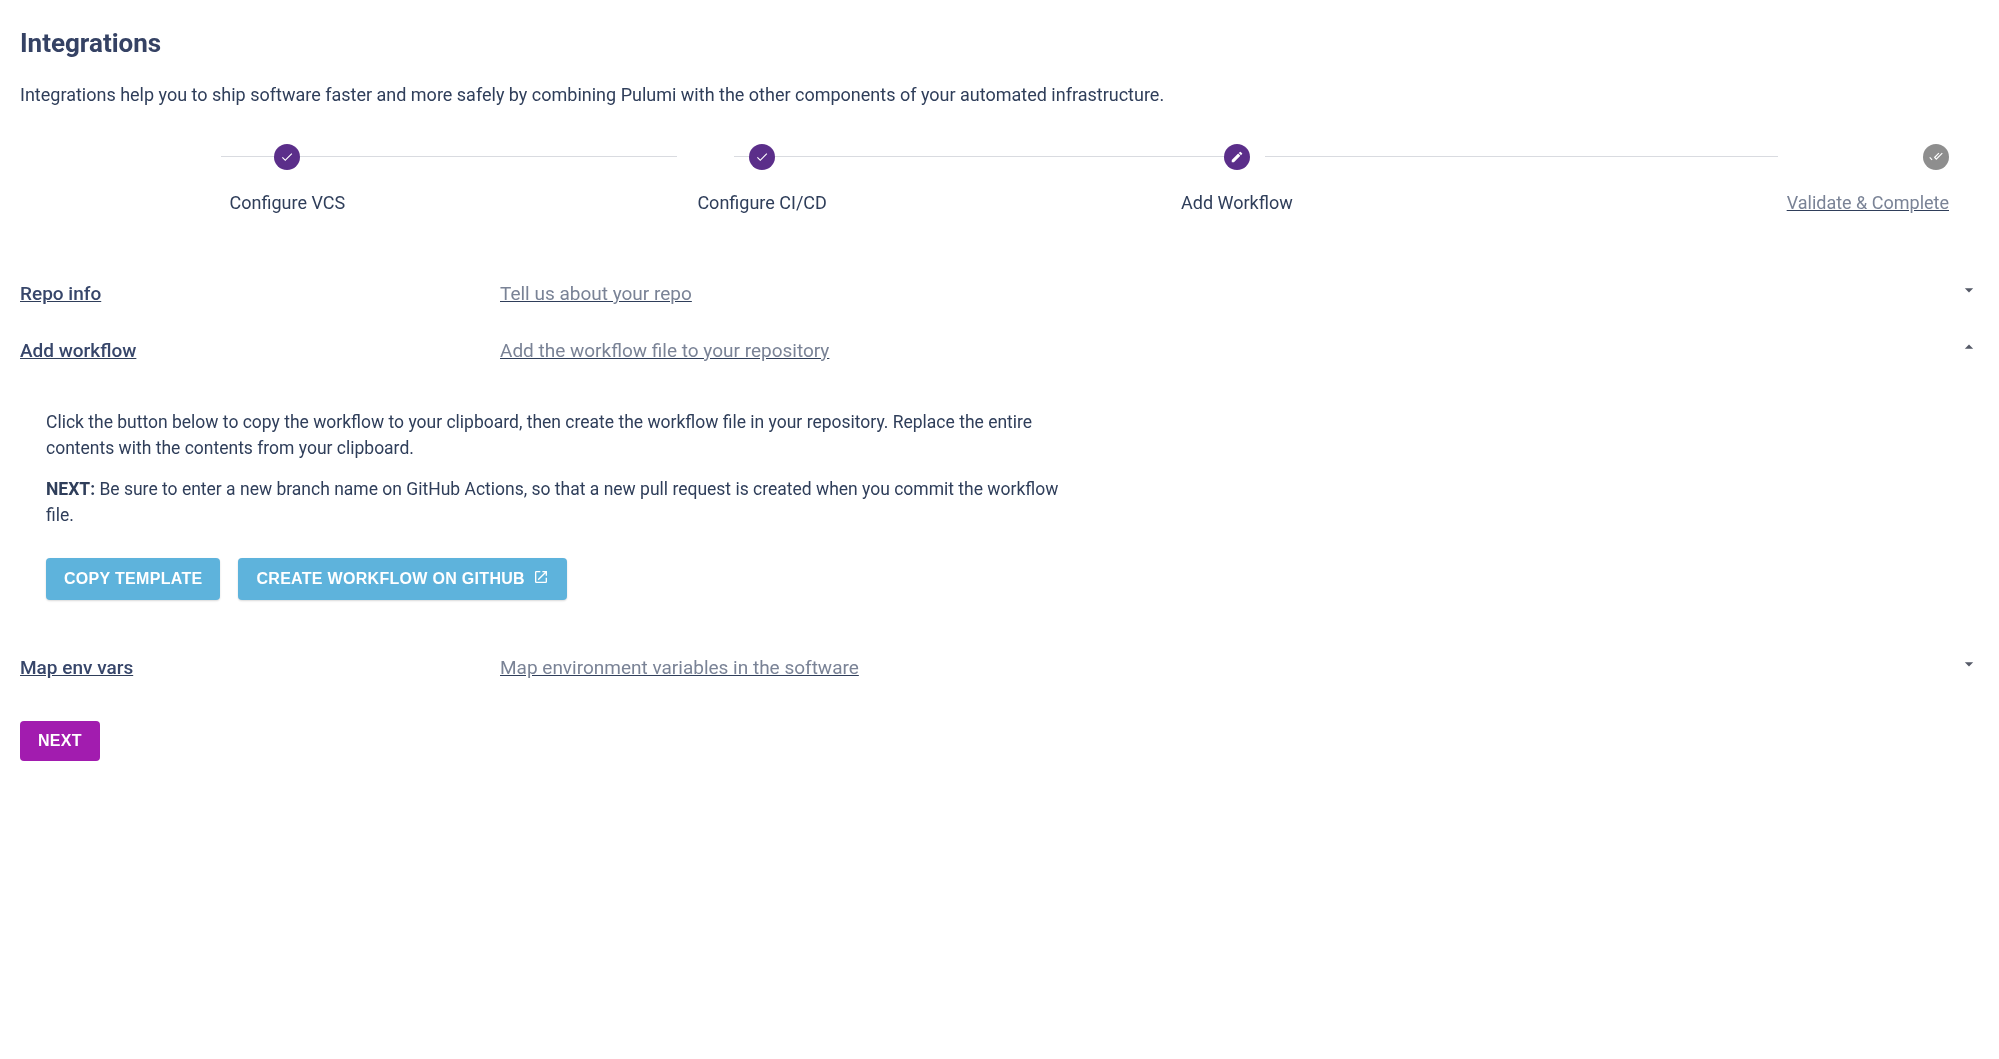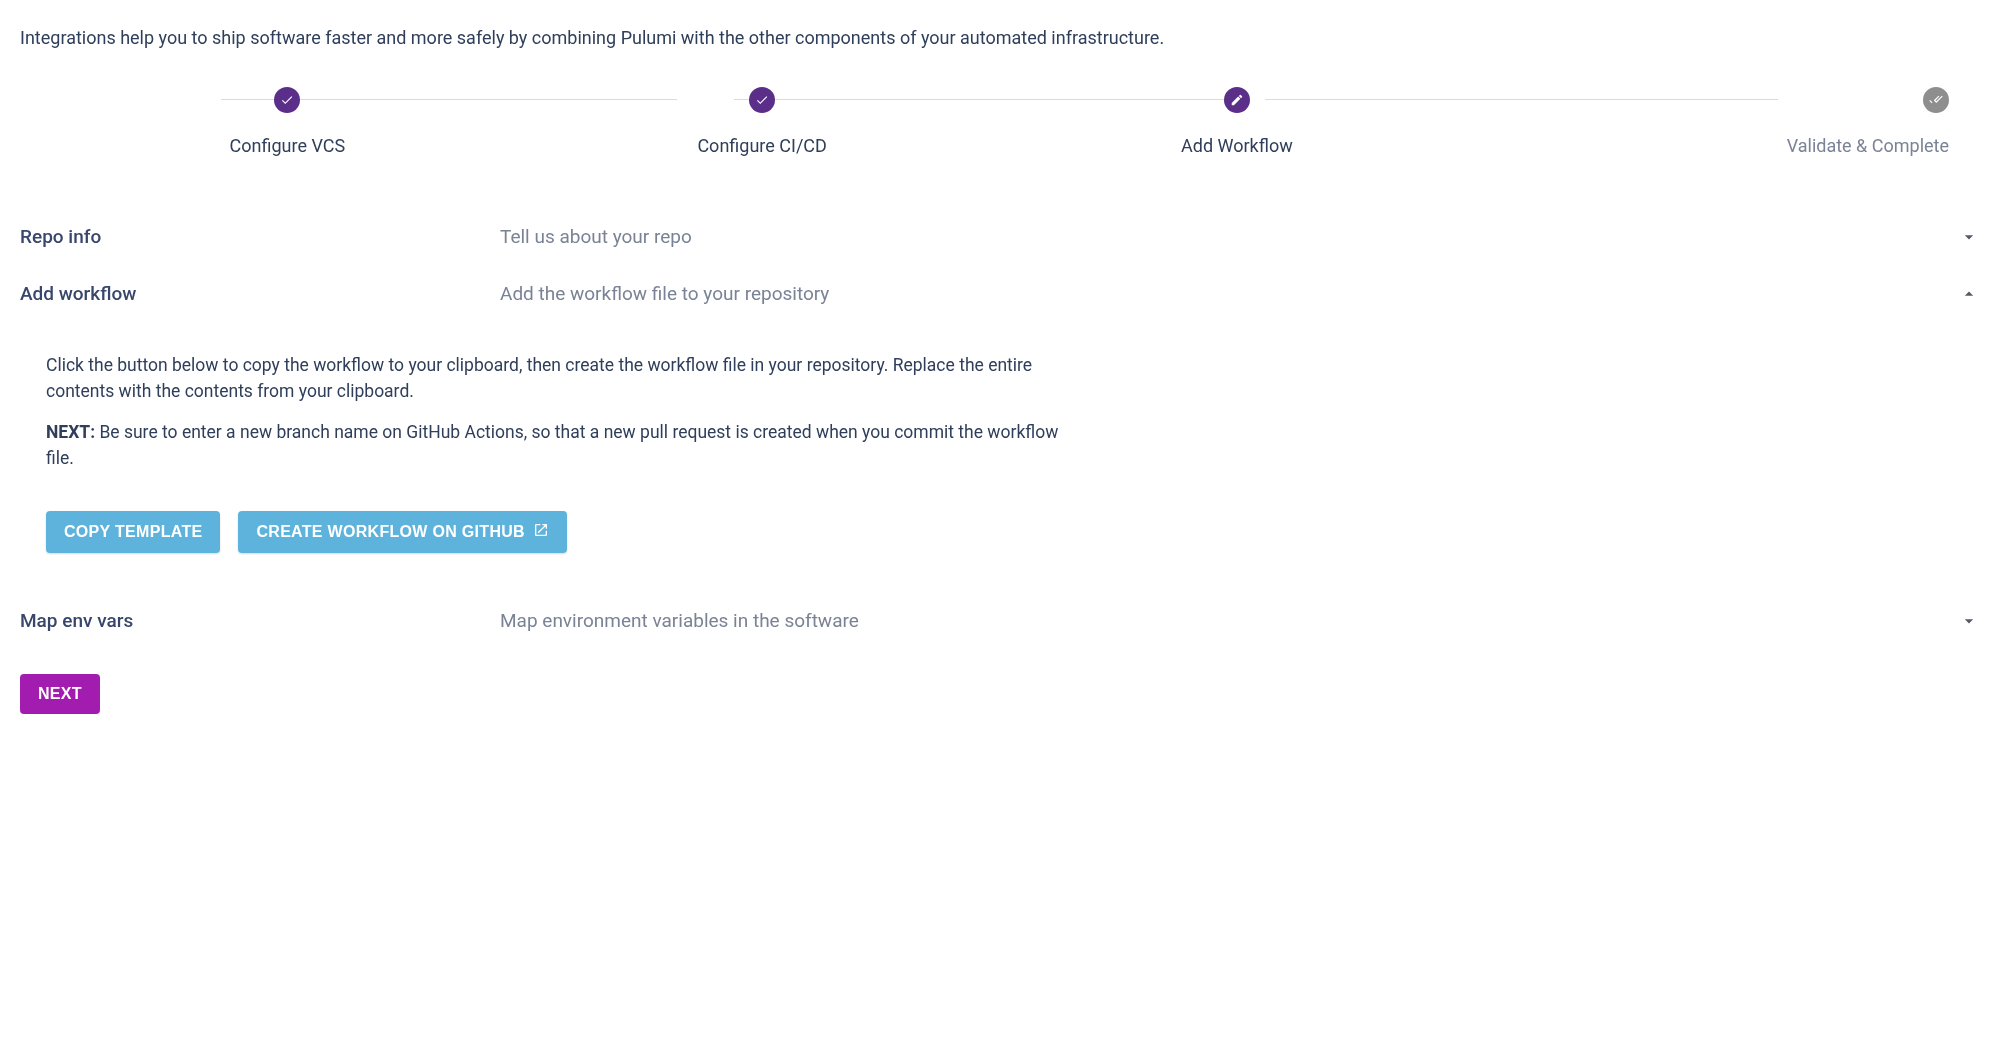--- a/index.html
+++ b/index.html
@@ -33,21 +33,21 @@
   justify-content: space-between;
   margin: 0 30px 50px 30px;
   position: relative;
 }
 .step {
   flex: 1;
   text-align: center;
   position: relative;
 }
 .step:first-child { text-align: left; }
-.step:last-child { text-align: right; }
+.step:last-child { text-align: right; text-decoration: underline; }
 .step-circle {
   width: 26px;
   height: 26px;
   border-radius: 50%;
   display: inline-flex;
   align-items: center;
   justify-content: center;
   color: #fff;
   position: relative;
   z-index: 2;
@@ -70,23 +70,24 @@
   background: #d9dbe0;
   z-index: 1;
 }
 .step-line.l1 { left: 9%; right: 67%; }
 .step-line.l2 { left: 36%; right: 38%; }
 .step-line.l3 { left: 64%; right: 9%; }
 
 
 .accordion-row {
   display: flex;
-  align-items: center;
+  align-items: flex-start;
   padding: 14px 0;
   cursor: pointer;
+  text-decoration: underline;
 }
 .accordion-title {
   flex: 0 0 480px;
   font-size: 19px;
   font-weight: 500;
   color: #37466a;
 }
 .accordion-desc {
   flex: 1;
   font-size: 19px;
@@ -102,21 +103,21 @@
 
 .accordion-body {
   padding: 30px 0 20px 26px;
   max-width: 1050px;
 }
 .accordion-body p { margin-bottom: 14px; font-size: 17.5px; color: #2f3e5a; }
 .accordion-body .note-label { font-weight: 700; }
 .button-row {
   display: flex;
   gap: 18px;
-  margin-top: 40px;
+  margin-top: 30px;
   margin-bottom: 20px;
 }
 .btn {
   font-size: 16px;
   font-weight: 600;
   letter-spacing: 0.3px;
   padding: 11px 18px;
   border-radius: 4px;
   border: none;
   cursor: pointer;
@@ -142,20 +143,21 @@
 .btn .ext-icon svg { width: 16px; height: 16px; fill: currentColor; }
 .footer-row {
   margin-top: 24px;
 }
 </style>
 </head>
 <body>
 
 <div class="container">
 
+  <h1 class="page-title">Integrations</h1>
   <p class="intro">Integrations help you to ship software faster and more safely by combining Pulumi with the other components of your automated infrastructure.</p>
 
   <div class="stepper">
     <div class="step-line l1"></div>
     <div class="step-line l2"></div>
     <div class="step-line l3"></div>
 
     <div class="step done">
       <span class="step-circle done">
         <svg viewBox="0 0 24 24">

